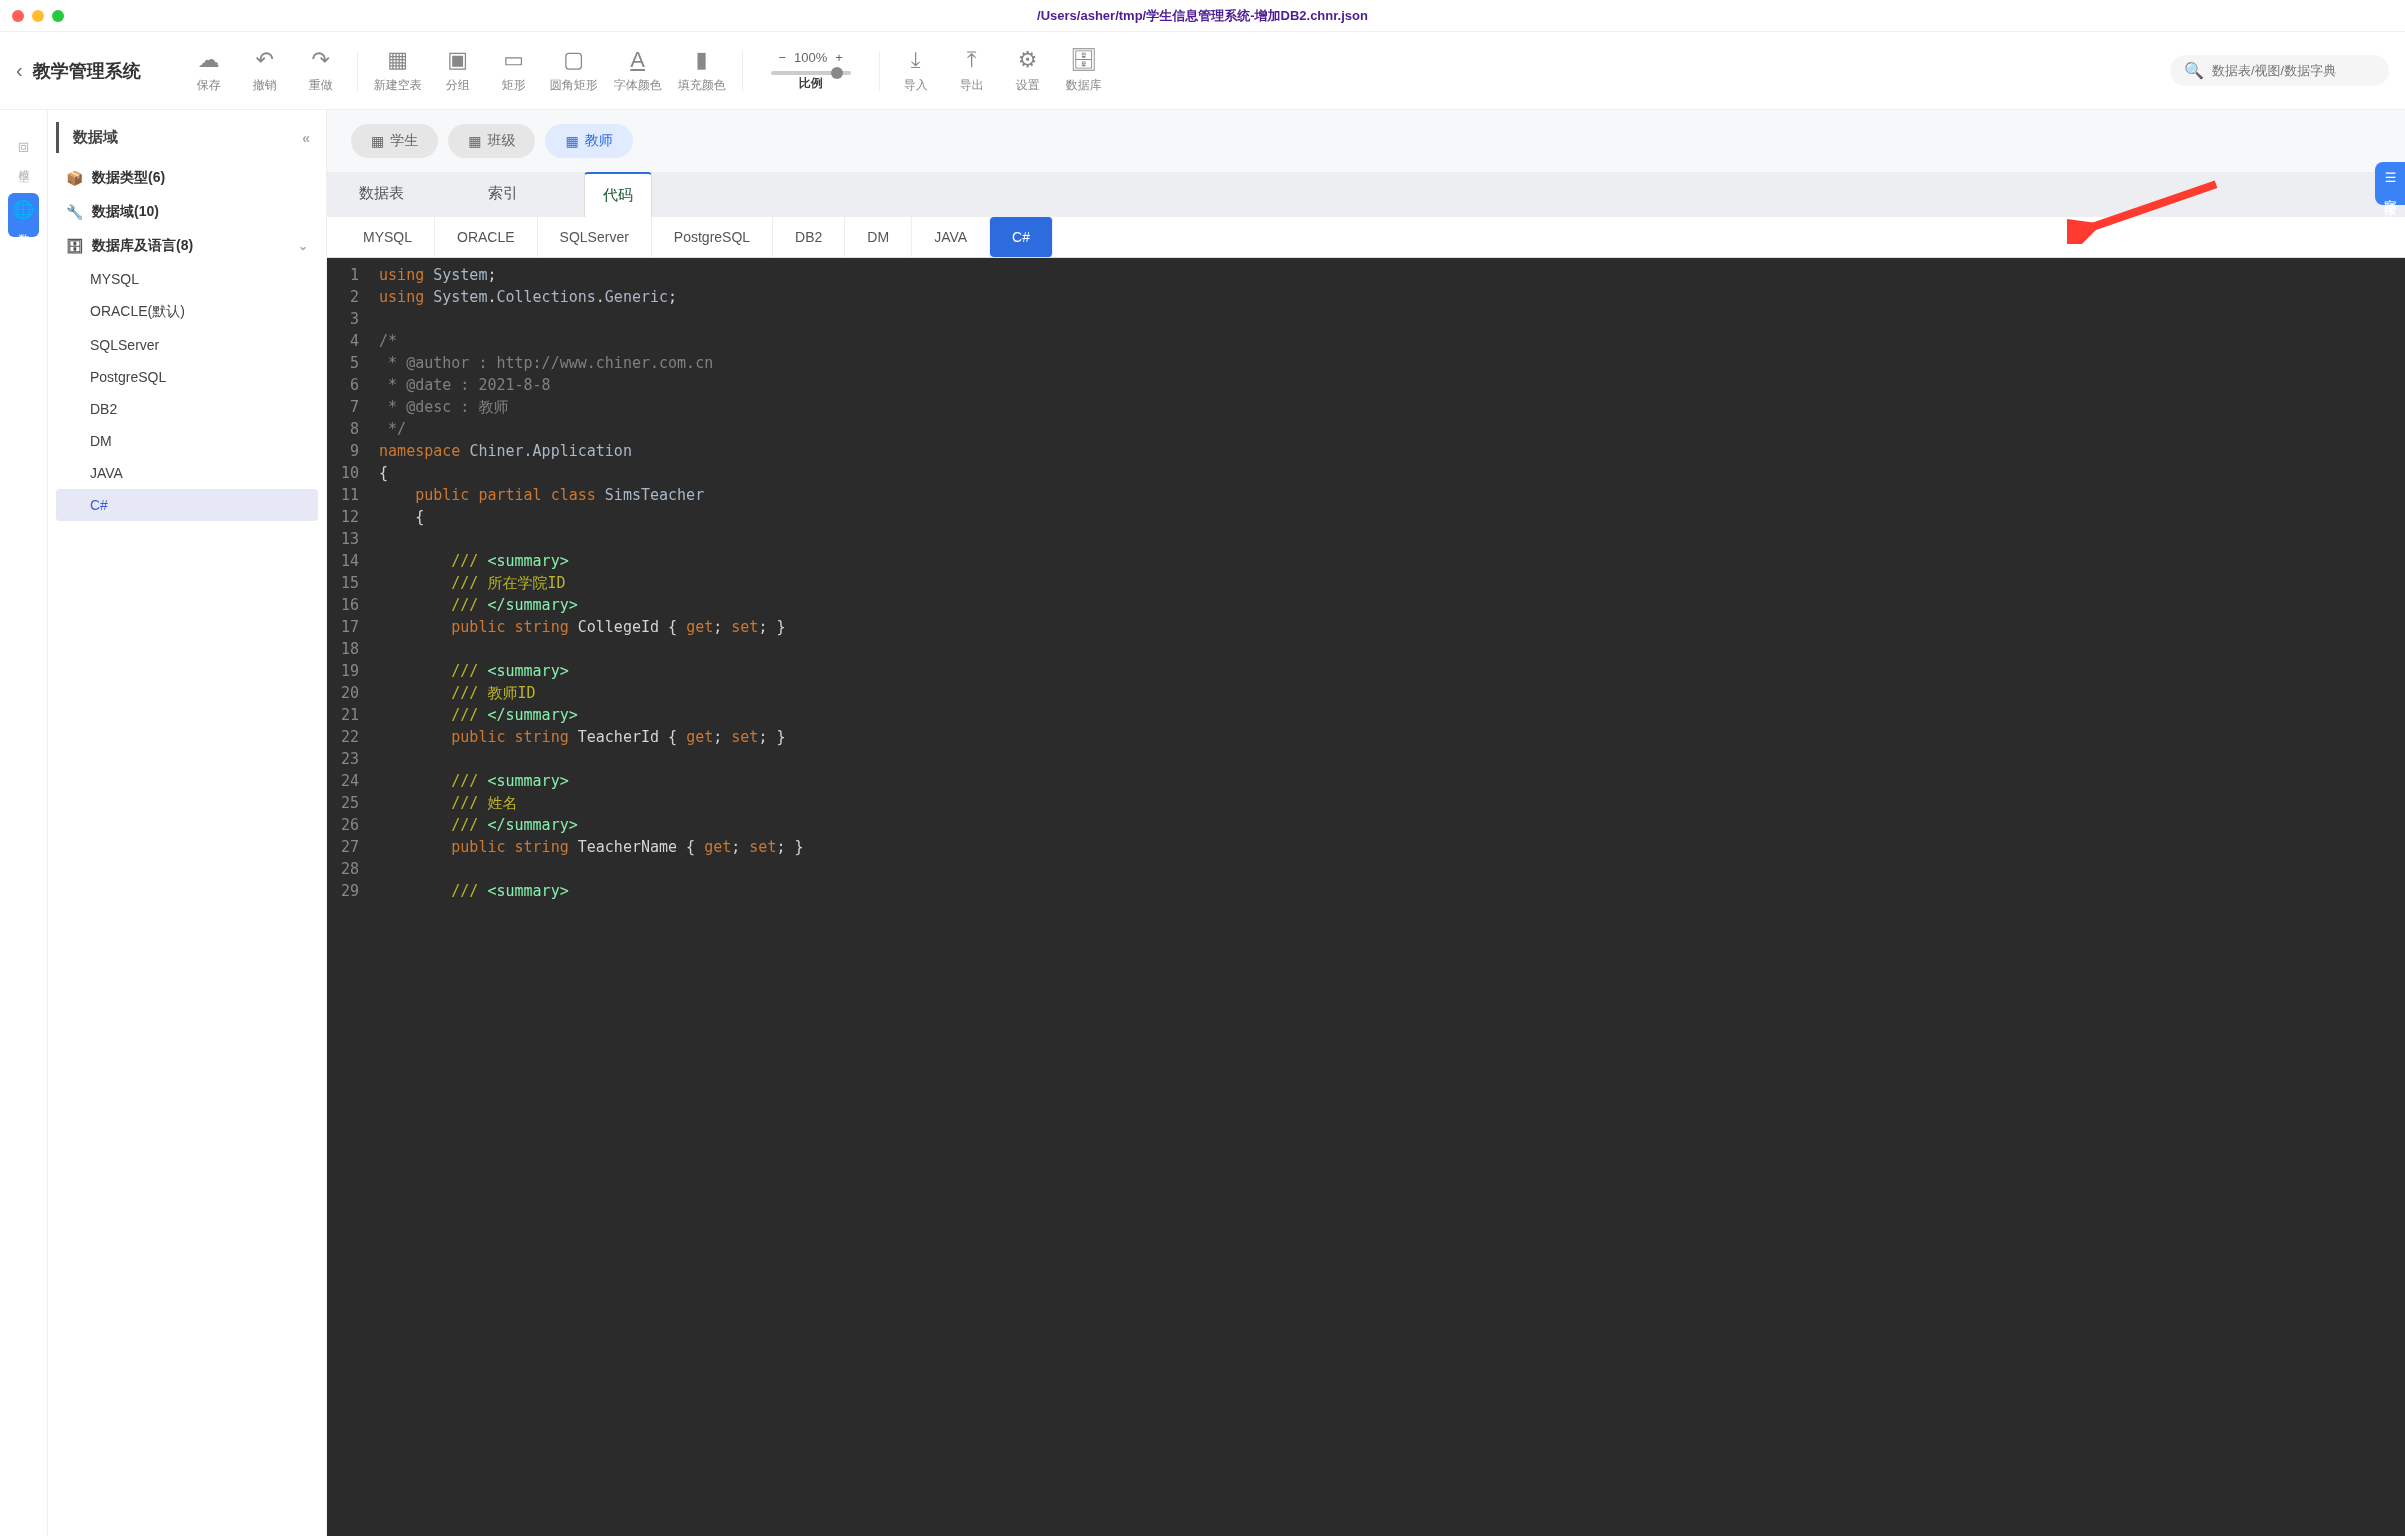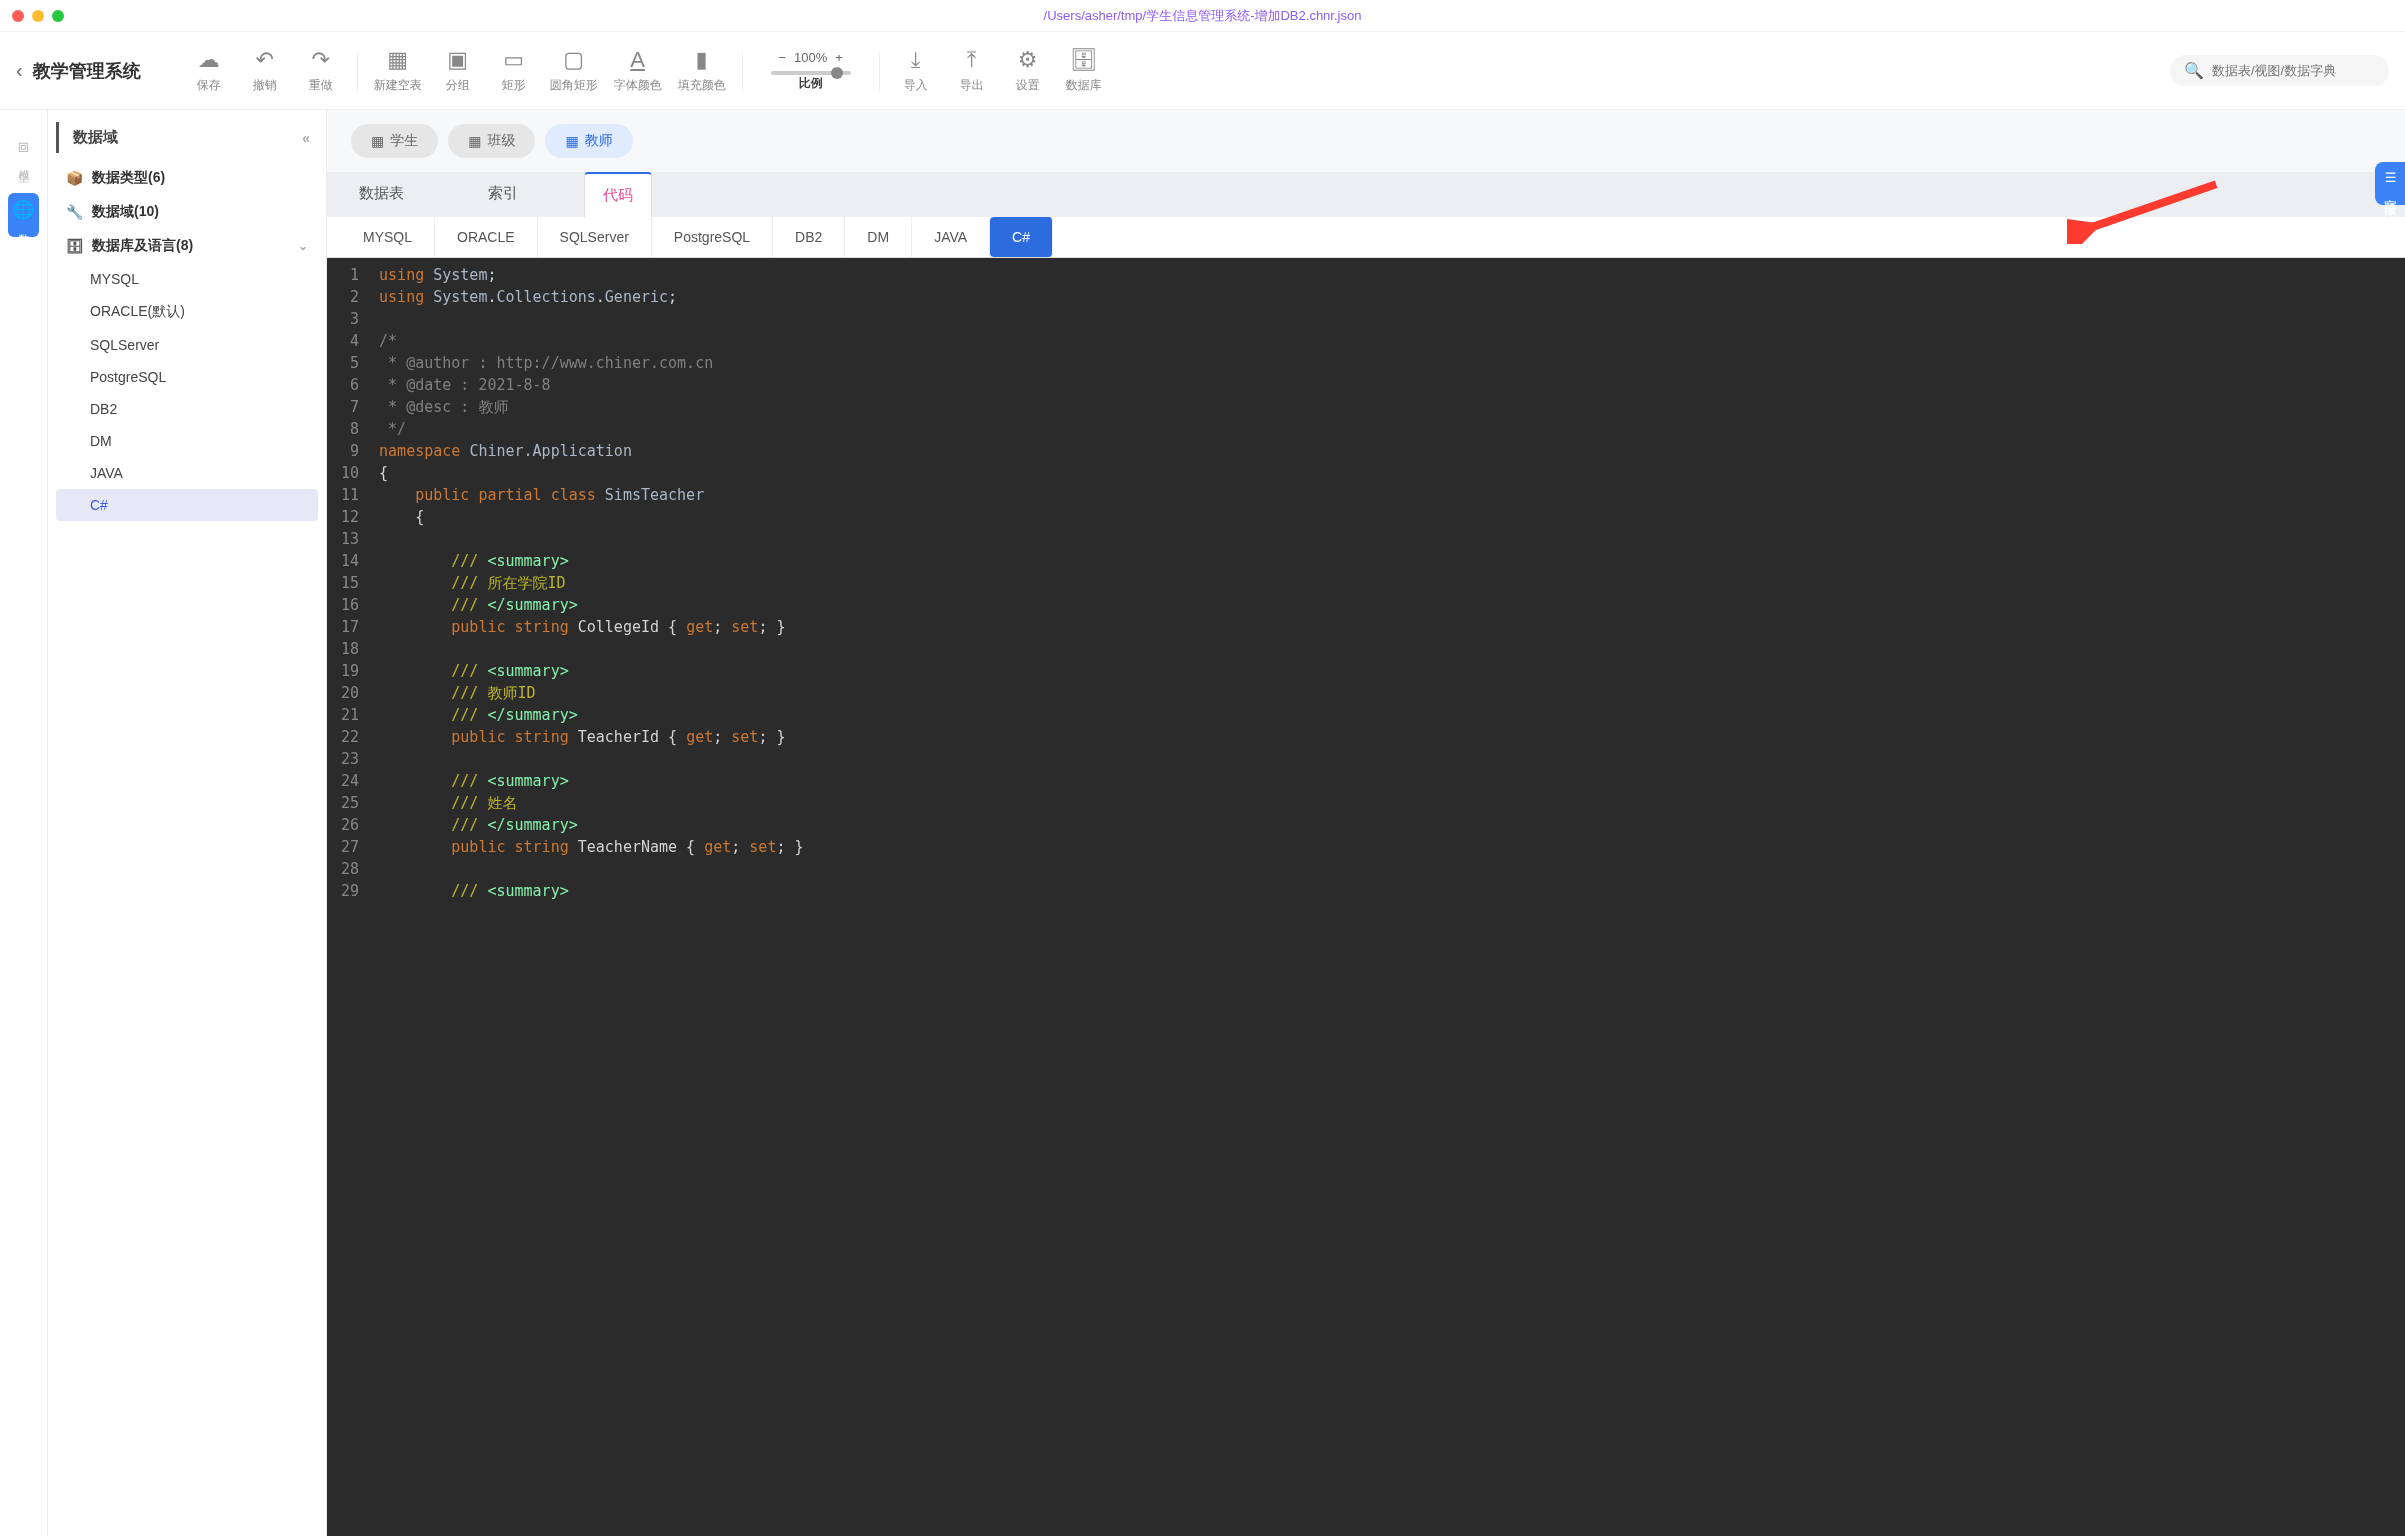--- a/index.html
+++ b/index.html
@@ -3,21 +3,21 @@
 <meta charset="utf-8">
 <style>
 *{box-sizing:border-box;margin:0;padding:0;}
 body{font-family:-apple-system,"PingFang SC","Helvetica Neue",sans-serif;font-size:14px;color:#333;background:#fff;height:100vh;overflow:hidden;}
 .titlebar{height:32px;display:flex;align-items:center;padding:0 12px;position:relative;border-bottom:1px solid #f0f0f0;}
 .traffic{display:flex;gap:8px;}
 .dot{width:12px;height:12px;border-radius:50%;}
 .dot.r{background:#ff5f57;}
 .dot.y{background:#febc2e;}
 .dot.g{background:#28c840;}
-.title-path{position:absolute;left:50%;transform:translateX(-50%);color:#8b5cf6;font-size:13px;}
+.title-path{position:absolute;left:50%;transform:translateX(-50%);color:#4c1d95;font-size:13px;font-weight:bold;}
 .toolbar{height:78px;display:flex;align-items:center;padding:0 16px;gap:8px;border-bottom:1px solid #eee;}
 .back-section{display:flex;align-items:center;gap:10px;margin-right:40px;}
 .back-chevron{font-size:20px;color:#666;cursor:pointer;}
 .app-title{font-size:18px;font-weight:600;}
 .tool-group{display:flex;gap:16px;align-items:flex-start;}
 .tool-btn{display:flex;flex-direction:column;align-items:center;gap:4px;color:#888;cursor:pointer;min-width:40px;}
 .tool-btn .ico{font-size:22px;height:26px;display:flex;align-items:center;}
 .tool-btn .lbl{font-size:12px;}
 .tool-sep{width:1px;height:40px;background:#eee;margin:0 8px;}
 .zoom-section{display:flex;flex-direction:column;align-items:center;margin:0 12px;}
@@ -44,21 +44,21 @@
 .tree-item .chev{margin-left:auto;color:#aaa;font-size:12px;}
 .tree-child{padding-left:34px;font-size:14px;color:#444;padding-top:8px;padding-bottom:8px;cursor:pointer;border-radius:4px;}
 .tree-child.active{background:#e6e9f5;color:#3b5bdb;}
 .content{flex:1;display:flex;flex-direction:column;background:#f7f8fa;position:relative;}
 .tab-pills{display:flex;gap:10px;padding:14px 24px;}
 .pill{display:flex;align-items:center;gap:6px;padding:8px 20px;border-radius:20px;background:#e6e6e6;color:#666;cursor:pointer;font-size:14px;}
 .pill.active{background:#e0ebff;color:#2d6cdf;}
 .pill .pico{font-size:14px;}
 .sub-tabs{display:flex;padding:0 14px;background:#eceef2;gap:48px;}
 .sub-tab{padding:12px 18px;cursor:pointer;color:#555;font-size:15px;position:relative;}
-.sub-tab.active{background:#fff;color:#ec4899;border-top:2px solid #2d6cdf;border-left:1px solid #ddd;border-right:1px solid #ddd;border-radius:4px 4px 0 0;}
+.sub-tab.active{background:#fff;color:#14532d;border-top:2px solid #2d6cdf;border-left:1px solid #ddd;border-right:1px solid #ddd;border-radius:4px 4px 0 0;}
 .lang-tabs{display:flex;background:#fff;border-bottom:1px solid #ddd;padding:0 14px;}
 .lang-tab{padding:12px 22px;cursor:pointer;color:#555;font-size:14px;border-right:1px solid #eee;}
 .lang-tab.active{background:#2d6cdf;color:#fff;border-radius:4px;}
 .code-area{flex:1;display:flex;background:#fff;overflow:hidden;}
 .code-side{width:80px;padding:12px 8px;font-size:14px;}
 .code-side-item{color:#2d6cdf;border-left:3px solid #2d6cdf;padding-left:6px;font-weight:500;}
 .editor{flex:1;background:#2b2b2b;color:#ddd;font-family:Menlo,Consolas,monospace;font-size:15px;line-height:22px;overflow:auto;display:flex;}
 .gutter{background:#2b2b2b;color:#888;text-align:right;padding:6px 10px 6px 14px;user-select:none;}
 .code-lines{padding:6px 10px;white-space:pre;}
 .kw{color:#cc7832;}

